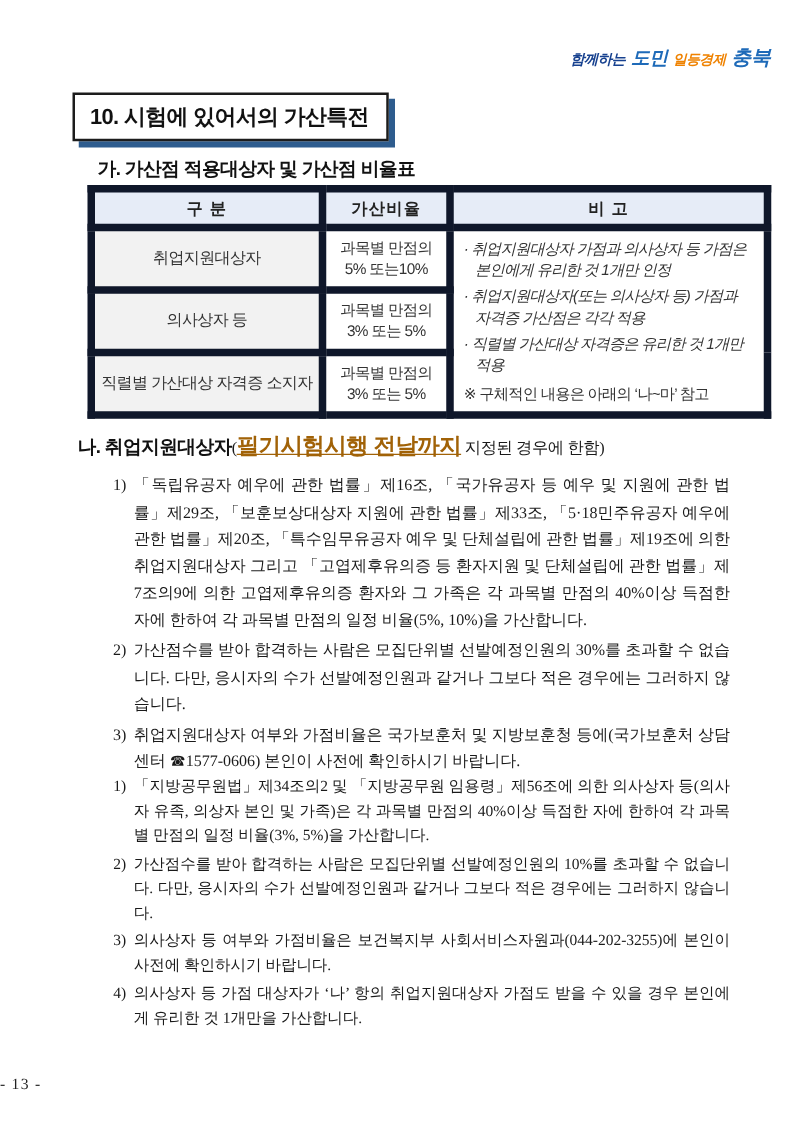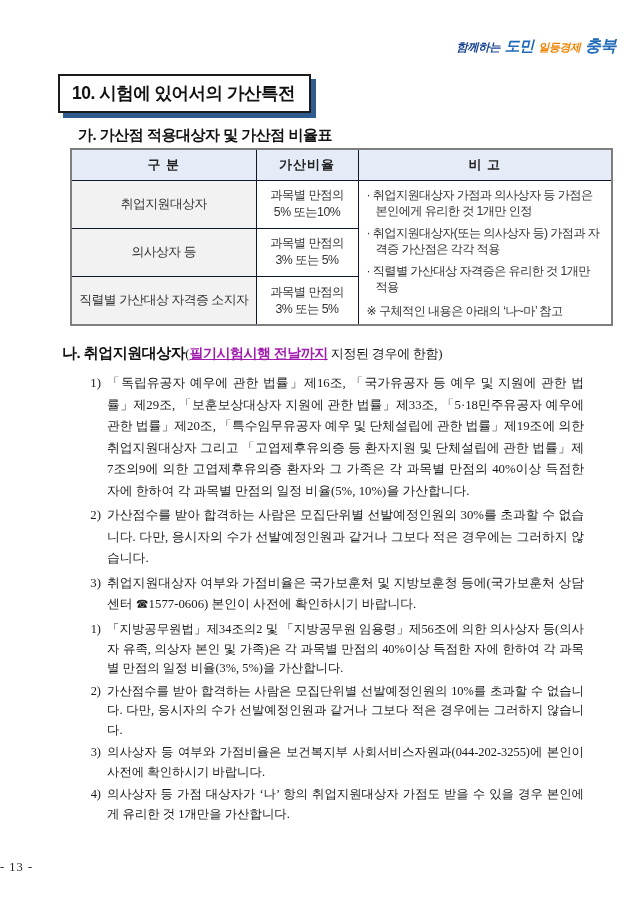--- a/index.html
+++ b/index.html
@@ -48,21 +48,21 @@
 
   
   table.bonus {
     position: absolute; top: 148px; left: 70px;
     width: 515px;
     border-collapse: collapse;
     font-family: "Liberation Sans", "DejaVu Sans", sans-serif;
     table-layout: fixed;
   }
   table.bonus th, table.bonus td {
-    border: 1px solid #0f172a;
+    border: 6px solid #0f172a;
     vertical-align: middle;
   }
   table.bonus { border: 2px solid #7e7e7e; }
   th.col-cat  { width: 185px; }
   th.col-rate { width: 102px; }
   th.col-note { width: 254px; }
   table.bonus thead th {
     background: #e6ecf7;
     height: 31px;
     font-size: 13px; font-weight: 800; color: #222;
@@ -84,43 +84,43 @@
     line-height: 17px;
   }
   td.note {
     background: #ffffff;
     padding: 6px 8px 5px 8px;
     font-size: 12.2px; color: #333;
     letter-spacing: -0.6px;
     line-height: 16.5px;
     vertical-align: top;
   }
-  .note-item { padding-left: 9px; text-indent: -9px; margin-bottom: 5px; }
+  .note-item { padding-left: 9px; text-indent: -9px; margin-bottom: 5px; font-style: italic; }
   .note-footer { margin-top: 7px; padding-left: 15px; text-indent: -15px; }
 
   
   .section { position: absolute; left: 62px; right: 56px; }
   .sec-na { top: 344px; }
   .sec-da { top: 620px; }
   .sec-heading {
     font-family: "Liberation Sans", "DejaVu Sans", sans-serif;
     font-size: 15px; font-weight: 800; color: #111;
     letter-spacing: -0.5px;
     margin-bottom: 10px;
     white-space: nowrap;
   }
   .sec-heading .paren,
   .sec-heading .rest {
     font-family: "Liberation Serif", "DejaVu Serif", serif;
     font-size: 13px; font-weight: 400; color: #1a1a1a;
     letter-spacing: -0.3px;
   }
   .sec-heading .blue-link {
-    color: #a21caf;
-    font-size: 14px; font-weight: 800;
+    color: #a16207;
+    font-size: 18px; font-weight: 800;
     text-decoration: underline;
     letter-spacing: -0.5px;
   }
   .items { margin-left: 22px; }
   .item { display: flex; margin-bottom: 3px; }
   .item .num { flex: none; width: 17px; margin-right: 6px; text-align: right; }
   .item .txt { flex: 1; text-align: justify; }
   .sec-na .item { font-size: 12.8px; line-height: 21.5px; }
   .sec-da .item { font-size: 12.4px; line-height: 19.5px; }
   .sec-da .sec-heading { margin-bottom: 11px; }

